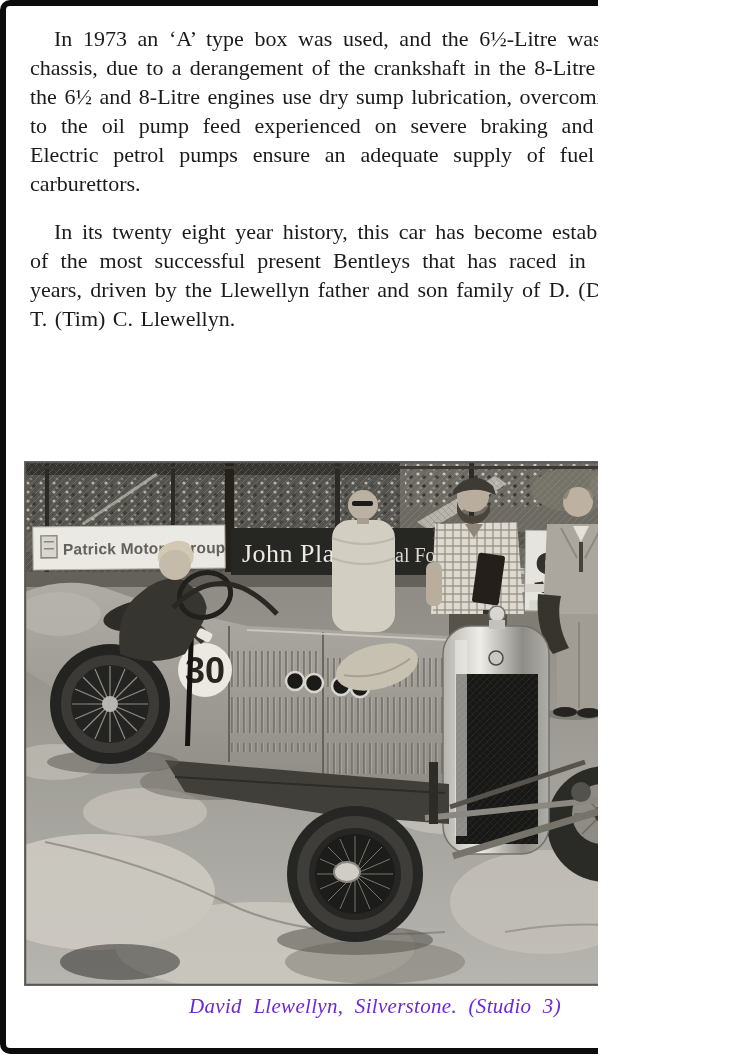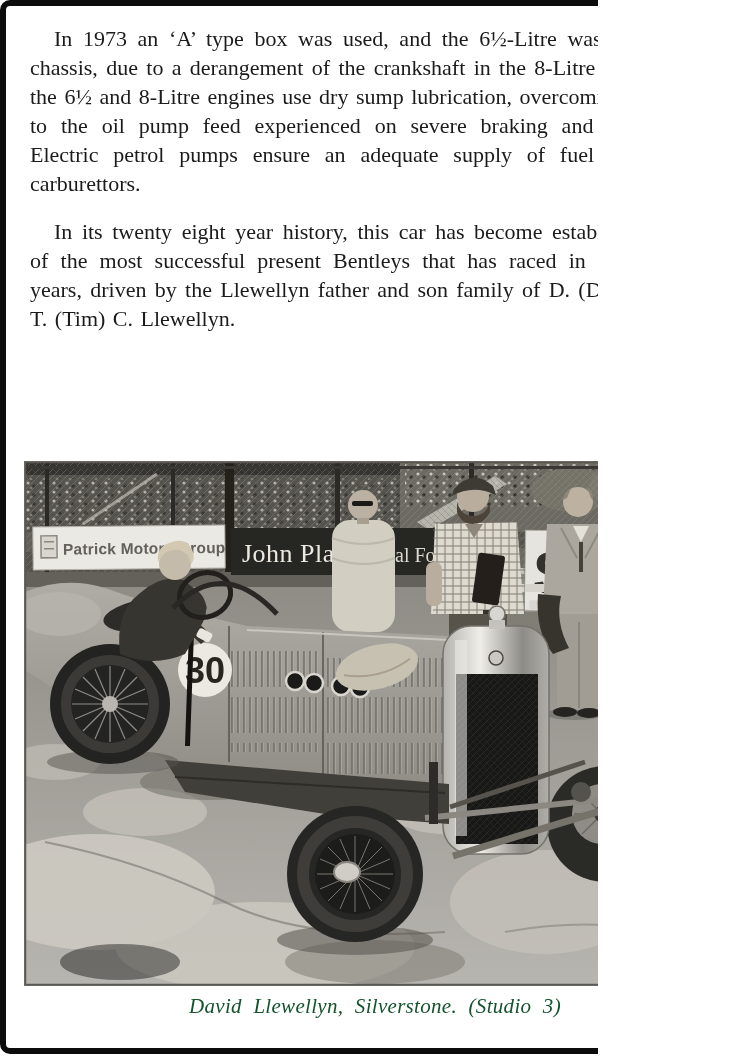--- a/index.html
+++ b/index.html
@@ -6,21 +6,21 @@
   .page{position:relative;width:598px;height:1056px;background:#ffffff;overflow:hidden;
         font-family:"Liberation Serif", serif;}
   .frame{position:absolute;left:0;top:0;width:744px;height:1054px;box-sizing:border-box;
          border:6px solid #0c0c0c;border-radius:10px;pointer-events:none;z-index:5;}
   .text-block{position:absolute;left:30px;top:24px;width:689px;color:#1b1b1b;
               font-size:22px;line-height:29px;text-align:justify;word-spacing:2px;}
   .text-block p{margin:0 0 19px 0;text-indent:24px;}
   .photo-wrap{position:absolute;left:25px;top:462px;width:697px;height:523px;
               background:#a8a6a0;outline:1px solid #6a6862;}
   .caption{position:absolute;left:0;top:994px;width:750px;text-align:center;
-           font-style:italic;font-size:21px;color:#14532d;word-spacing:6px;letter-spacing:.3px;}
+           font-style:italic;font-size:21px;color:#6d28d9;word-spacing:6px;letter-spacing:.3px;}
   svg text{user-select:none;}
 </style>
 </head>
 <body>
 
 <div class="page">
   <div class="frame"></div>
 
   <div class="text-block">
     <p>In 1973 an ‘A’ type box was used, and the 6½-Litre was back in the chassis, due to a derangement of the crankshaft in the 8-Litre engine. Both the 6½ and 8-Litre engines use dry sump lubrication, overcoming starvation to the oil pump feed experienced on severe braking and acceleration. Electric petrol pumps ensure an adequate supply of fuel to the four carburettors.</p>

